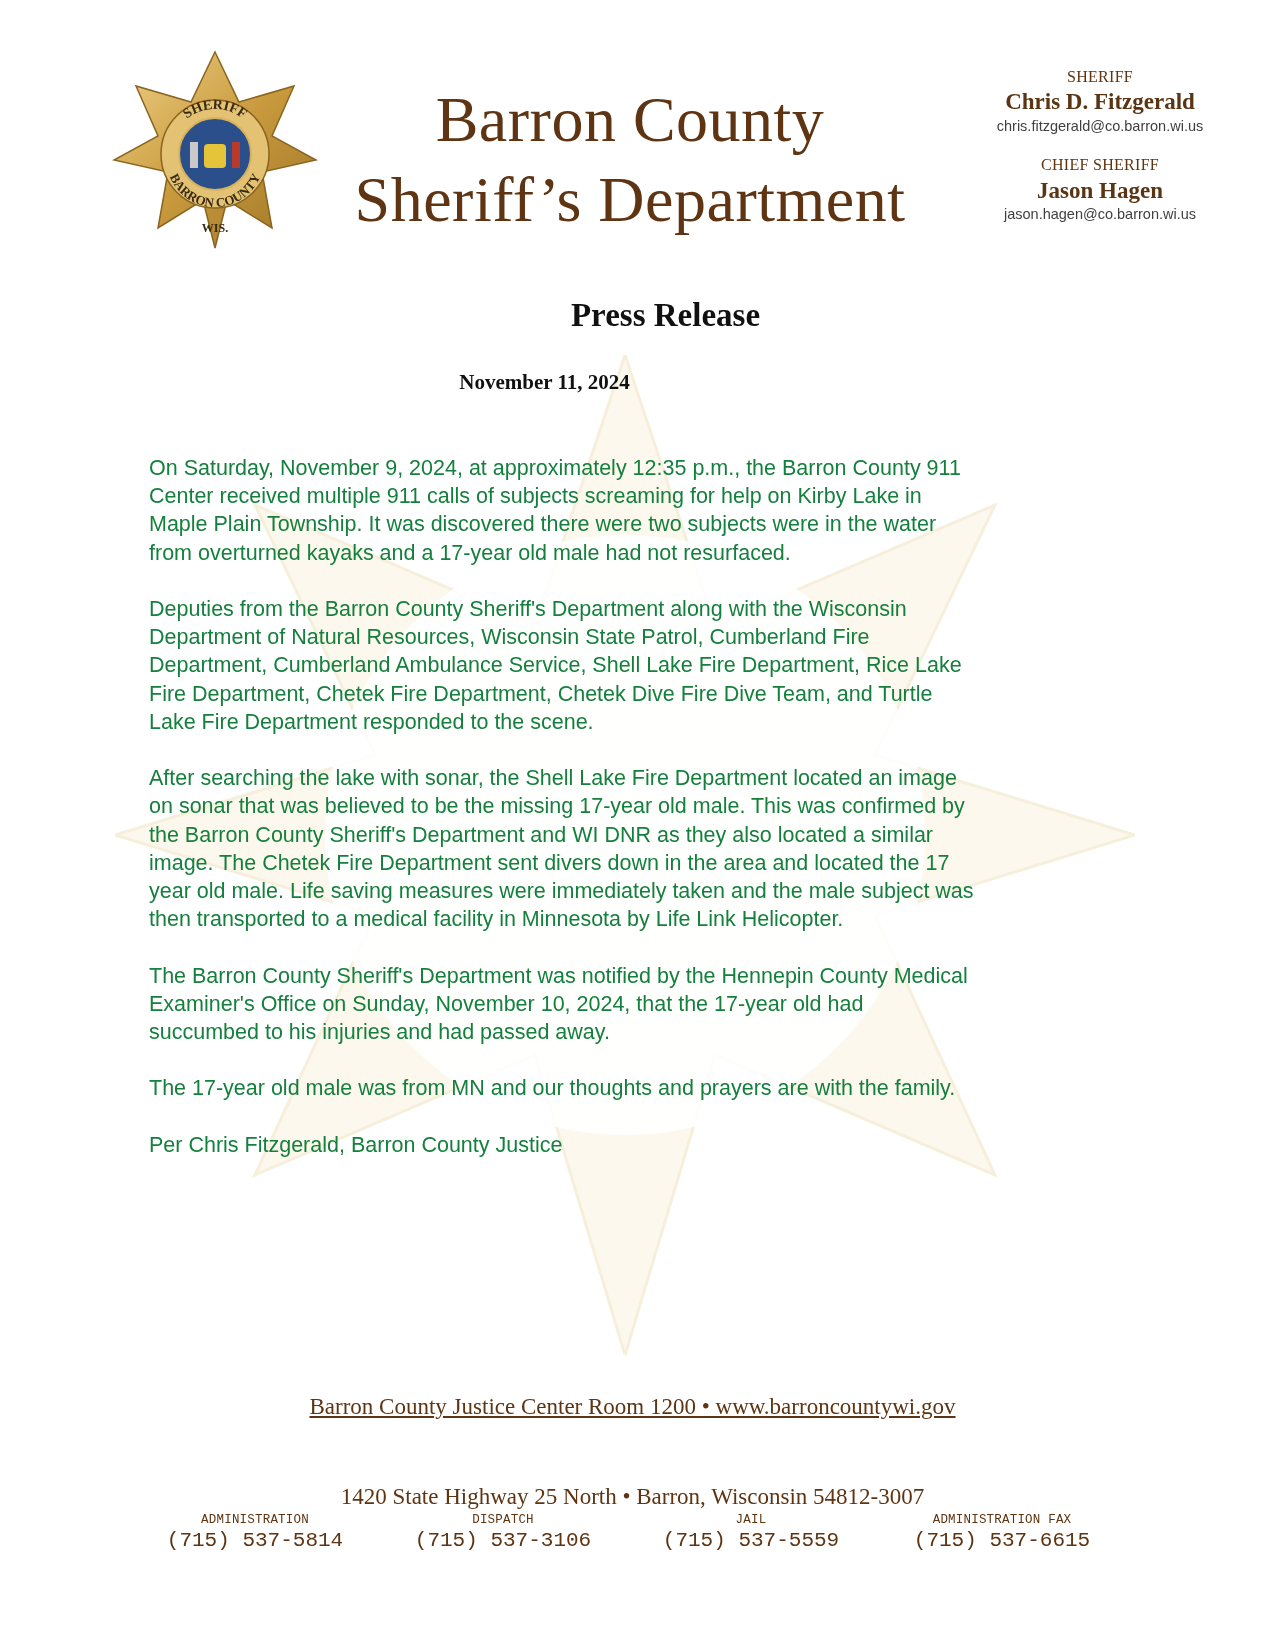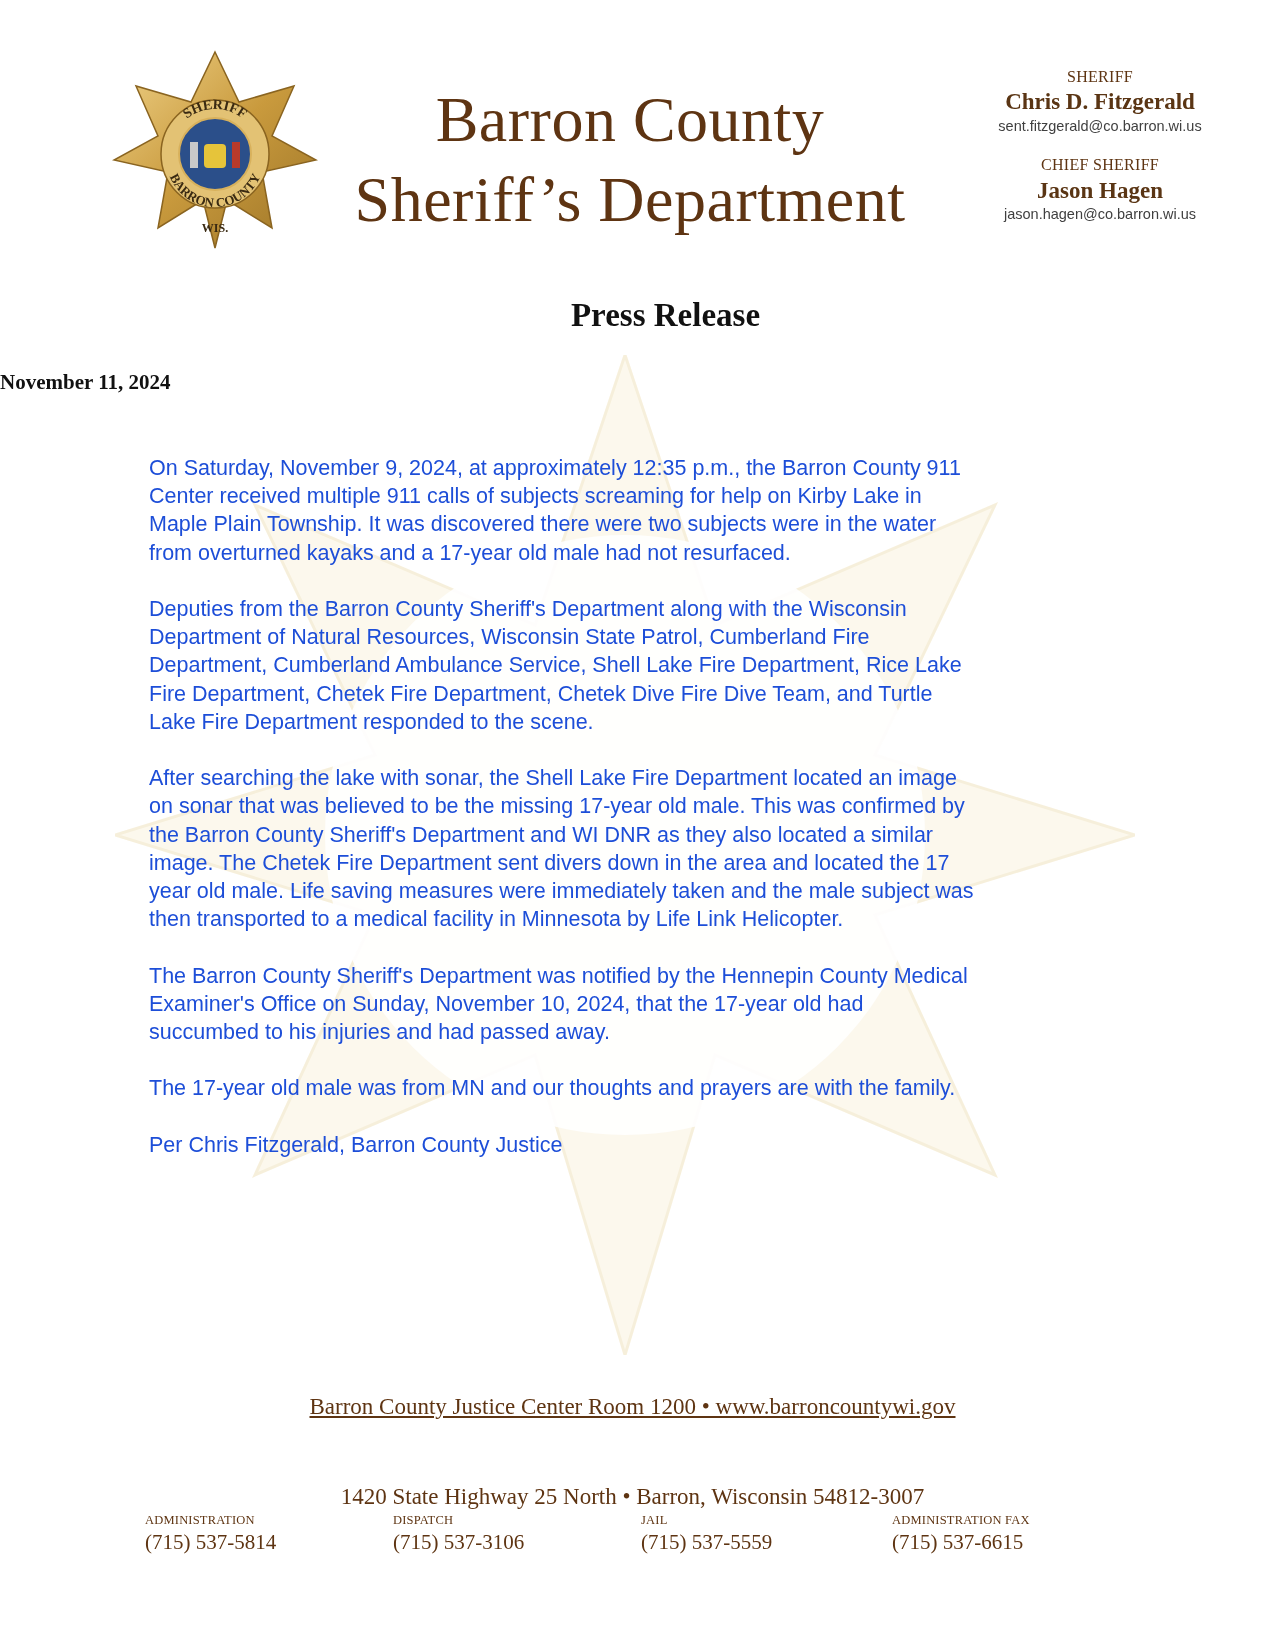--- a/index.html
+++ b/index.html
@@ -25,37 +25,37 @@
     .c-name { font-family: "Liberation Serif", serif; font-size: 23px; font-weight: bold; color: #5a3514; }
     .c-email { font-family: "Liberation Sans", sans-serif; font-size: 14.5px; color: #3f3f3f; }
     #role1 { top: 68px; } #name1 { top: 89px; } #email1 { top: 118px; }
     #role2 { top: 156px; } #name2 { top: 178px; } #email2 { top: 206px; }
 
     #press-title {
       left: 0; width: 1265px; top: 297px; text-align: center;
       font-family: "Liberation Serif", serif; font-weight: bold; font-size: 33px; color: #111; padding-left: 33px;
     }
     #press-date {
-      left: 0; width: 1089px; top: 370px; text-align: left;
+      left: 0; width: 1089px; top: 370px; text-align: center;
       font-family: "Liberation Serif", serif; font-weight: bold; font-size: 21px; color: #111;
     }
     #body {
       left: 149px; top: 454px; width: 960px;
-      font-family: "Liberation Sans", sans-serif; font-size: 21.5px; line-height: 28.2px; color: #1d4ed8;
+      font-family: "Liberation Sans", sans-serif; font-size: 21.5px; line-height: 28.2px; color: #15803d;
     }
     #body p { margin: 0 0 28.2px 0; white-space: pre-line; }
 
     
     .foot-line {
       position: absolute; left: 0; width: 1265px; text-align: center;
       font-family: "Liberation Serif", serif; color: #5e3412; font-size: 23px;
     }
     #foot1 { top: 1394px; text-decoration: underline; }
     #foot2 { top: 1484px; }
-    .phone-col { position: absolute; top: 1513px; width: 220px; color: #5e3412; font-family: Liberation Serif, serif; }
+    .phone-col { position: absolute; top: 1513px; width: 220px; text-align: center; color: #5e3412; font-family: Liberation Mono, monospace; }
     .phone-label { font-size: 12.5px; letter-spacing: 0.2px; }
     .phone-num { font-size: 21px; margin-top: 2px; }
     #col0 { left: 145px; } #col1 { left: 393px; } #col2 { left: 641px; } #col3 { left: 892px; }
   </style>
 </head>
 <body>
 
 <svg id="watermark" class="abs" viewBox="0 0 1020 1000">
   <g fill="#fbf4df" stroke="#f0e3bf" stroke-width="3">
     <polygon points="510,0 600,270 880,150 760,400 1020,480 760,560 880,820 600,700 510,1000 420,700 140,820 260,560 0,480 260,400 140,150 420,270"></polygon>
@@ -87,21 +87,21 @@
   </text>
   <text x="103" y="182" text-anchor="middle" font-family="Liberation Serif, serif" font-weight="bold" font-size="12" fill="#3a2a12">WIS.</text>
 </svg>
 
 <div id="title1" class="title-line">Barron County</div>
 <div id="title2" class="title-line">Sheriff’s Department</div>
 
 <div>
   <div id="role1" class="contact c-role">SHERIFF</div>
   <div id="name1" class="contact c-name">Chris D. Fitzgerald</div>
-  <div id="email1" class="contact c-email">sent.fitzgerald@co.barron.wi.us</div>
+  <div id="email1" class="contact c-email">chris.fitzgerald@co.barron.wi.us</div>
 </div>
 <div>
   <div id="role2" class="contact c-role">CHIEF SHERIFF</div>
   <div id="name2" class="contact c-name">Jason Hagen</div>
   <div id="email2" class="contact c-email">jason.hagen@co.barron.wi.us</div>
 </div>
 
 <div id="press-title" class="abs">Press Release</div>
 <div id="press-date" class="abs">November 11, 2024</div>
 

